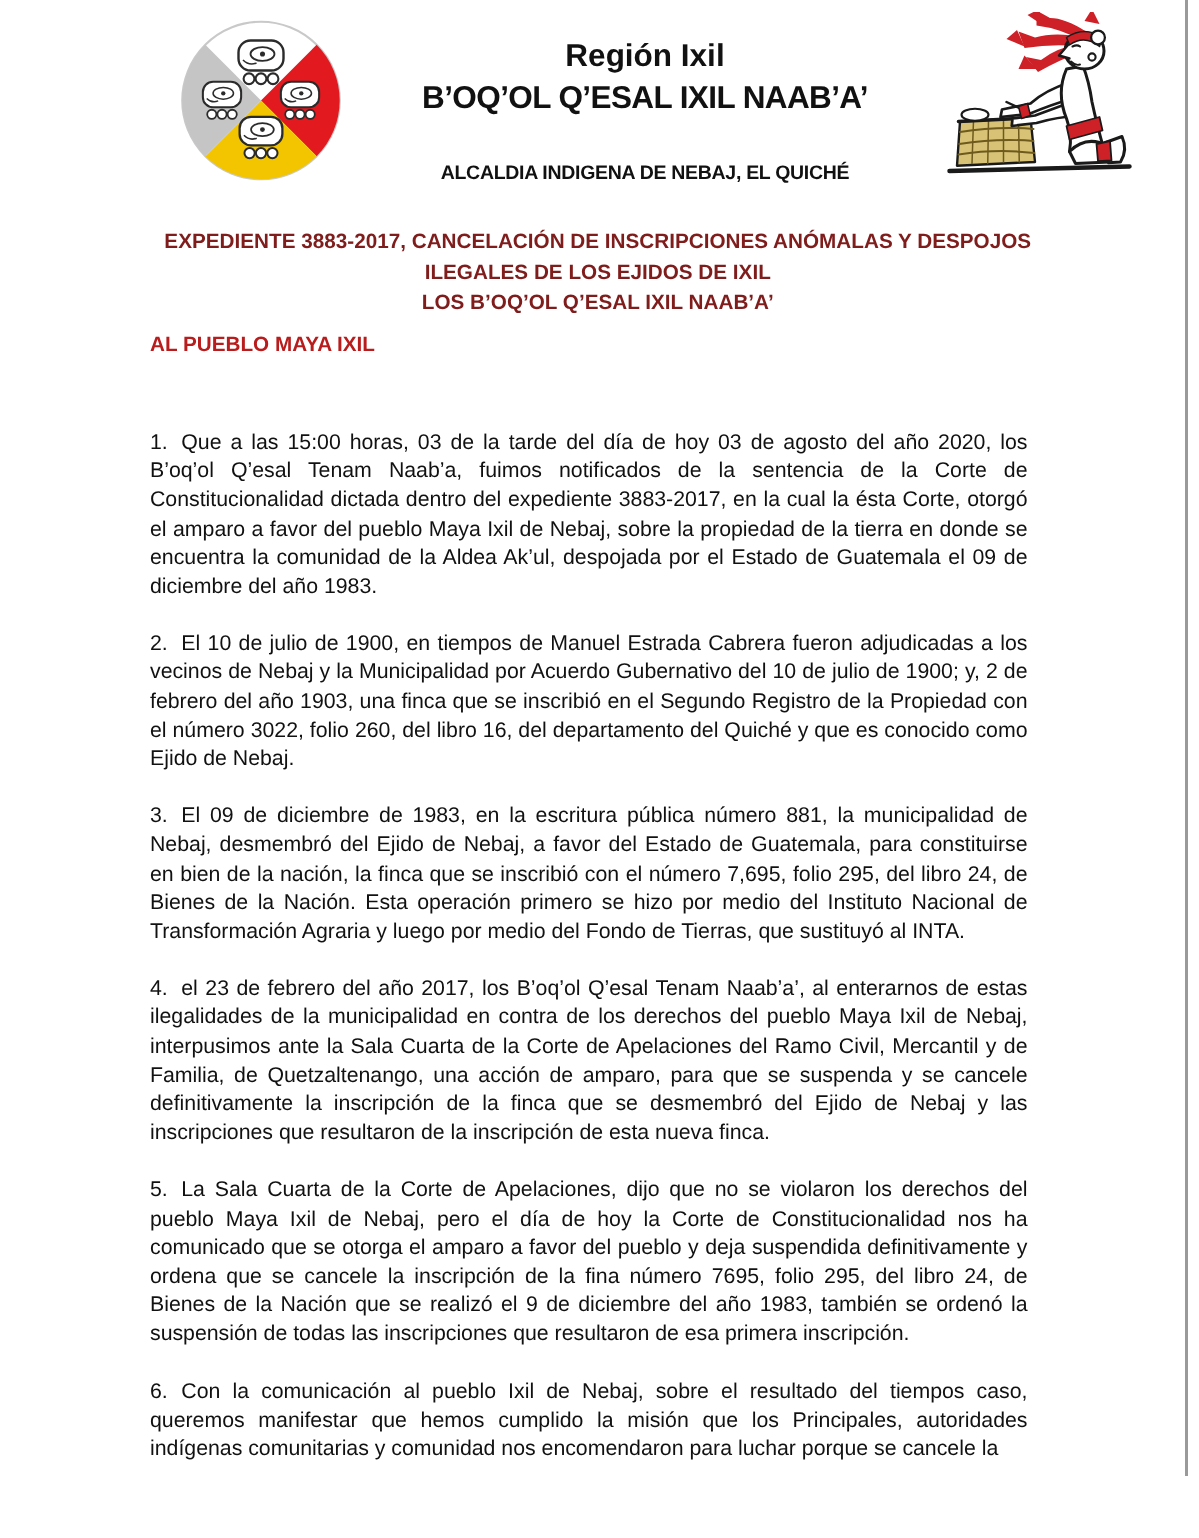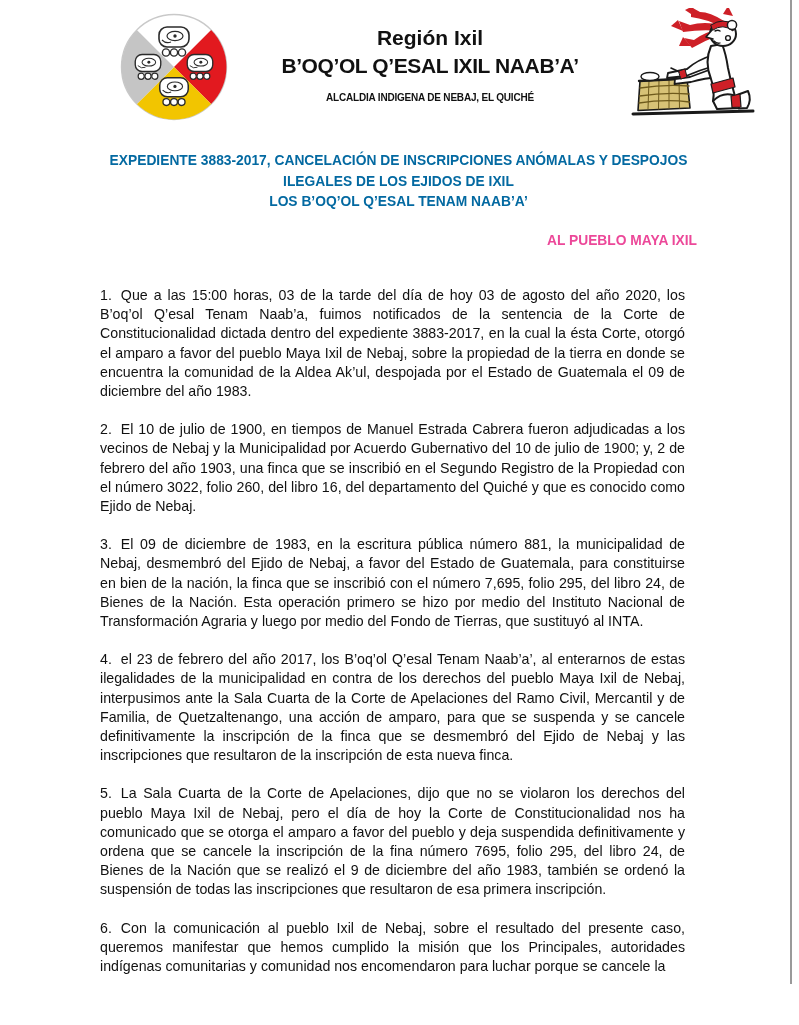--- a/index.html
+++ b/index.html
@@ -26,31 +26,31 @@
   .scribe {
     position: absolute; left: 627px; top: 8px;
     width: 132px; height: 114px;
   }
   .header-text {
     position: absolute; left: 228px; top: 24px; width: 404px;
     text-align: center; font-weight: bold; color: #111;
   }
   .header-region  { font-size: 21px;  line-height: 27px; }
   .header-org     { font-size: 21px;  line-height: 30px; letter-spacing: -0.4px; }
-  .header-suborg  { font-size: 10px;  line-height: 20px; margin-top: 7px; letter-spacing: -0.2px; }
+  .header-suborg  { font-size: 13px;  line-height: 20px; margin-top: 24px; letter-spacing: -0.2px; }
   
   .title-block {
     position: absolute; left: 100px; top: 151px; width: 597px;
     text-align: center; font-weight: bold;
-    font-size: 13.8px; line-height: 20.5px; color: #0369a1;
+    font-size: 13.8px; line-height: 20.5px; color: #7f1d1d;
   }
   .salutation {
-    position: absolute; left: 100px; top: 231px; width: 597px;
-    text-align: right; font-weight: bold;
-    font-size: 13.8px; line-height: 20.5px; color: #ec4899;
+    position: absolute; left: 100px; top: 220px; width: 597px;
+    text-align: left; font-weight: bold;
+    font-size: 13.8px; line-height: 20.5px; color: #b91c1c;
   }
   
   .doc-body {
     position: absolute; left: 100px; top: 286px; width: 597px;
     font-size: 14.2px; line-height: 19.2px;
     text-align: justify; color: #111;
   }
   .para { margin: 0 12px 19px 0; }
   .pnum { padding-right: 9px; }
 </style>
@@ -144,29 +144,29 @@
 
       <circle cx="105" cy="17" r="4.6" fill="#ffffff" style="stroke:var(--c-scribe-outline,#1a1a1a)" stroke-width="1.5"></circle>
 
       <circle cx="101" cy="30" r="2.4" fill="#ffffff" style="stroke:var(--c-scribe-outline,#1a1a1a)" stroke-width="1.4"></circle>
     </svg>
   </div>
 
   <div class="title-block">
     <div>EXPEDIENTE 3883-2017, CANCELACIÓN DE INSCRIPCIONES ANÓMALAS Y DESPOJOS</div>
     <div>ILEGALES DE LOS EJIDOS DE IXIL</div>
-    <div>LOS B’OQ’OL Q’ESAL TENAM NAAB’A’</div>
+    <div>LOS B’OQ’OL Q’ESAL IXIL NAAB’A’</div>
   </div>
 
   <div class="salutation">
     <div>AL PUEBLO MAYA IXIL</div>
   </div>
 
   <div class="doc-body">
     <p class="para"><span class="pnum">1.</span><span>Que a las 15:00 horas, 03 de la tarde del día de hoy 03 de agosto del año 2020, los B’oq’ol Q’esal Tenam Naab’a, fuimos notificados de la sentencia de la Corte de Constitucionalidad dictada dentro del expediente 3883-2017, en la cual la ésta Corte, otorgó el amparo a favor del pueblo Maya Ixil de Nebaj, sobre la propiedad de la tierra en donde se encuentra la comunidad de la Aldea Ak’ul, despojada por el Estado de Guatemala el 09 de diciembre del año 1983.</span></p>
     <p class="para"><span class="pnum">2.</span><span>El 10 de julio de 1900, en tiempos de Manuel Estrada Cabrera fueron adjudicadas a los vecinos de Nebaj y la Municipalidad por Acuerdo Gubernativo del 10 de julio de 1900; y, 2 de febrero del año 1903, una finca que se inscribió en el Segundo Registro de la Propiedad con el número 3022, folio 260, del libro 16, del departamento del Quiché y que es conocido como Ejido de Nebaj.</span></p>
     <p class="para"><span class="pnum">3.</span><span>El 09 de diciembre de 1983, en la escritura pública número 881, la municipalidad de Nebaj, desmembró del Ejido de Nebaj, a favor del Estado de Guatemala, para constituirse en bien de la nación, la finca que se inscribió con el número 7,695, folio 295, del libro 24, de Bienes de la Nación.  Esta operación primero se hizo por medio del Instituto Nacional de Transformación Agraria y luego por medio del Fondo de Tierras, que sustituyó al INTA.</span></p>
     <p class="para"><span class="pnum">4.</span><span>el 23 de febrero del año 2017, los B’oq’ol Q’esal Tenam Naab’a’, al enterarnos de estas ilegalidades de la municipalidad en contra de los derechos del pueblo Maya Ixil de Nebaj, interpusimos ante la Sala Cuarta de la Corte de Apelaciones del Ramo Civil, Mercantil y de Familia, de Quetzaltenango, una acción de amparo, para que se suspenda y se cancele definitivamente la inscripción de la finca que se desmembró del Ejido de Nebaj y las inscripciones que resultaron de la inscripción de esta nueva finca.</span></p>
     <p class="para"><span class="pnum">5.</span><span>La Sala Cuarta de la Corte de Apelaciones, dijo que no se violaron los derechos del pueblo Maya Ixil de Nebaj, pero el día de hoy la Corte de Constitucionalidad nos ha comunicado que se otorga el amparo a favor del pueblo y deja suspendida definitivamente y ordena que se cancele la inscripción de la fina número 7695, folio 295, del libro 24, de Bienes de la Nación que se realizó el 9 de diciembre del año 1983, también se ordenó la suspensión de todas las inscripciones que resultaron de esa primera inscripción.</span></p>
-    <p class="para"><span class="pnum">6.</span><span>Con la comunicación al pueblo Ixil de Nebaj, sobre el resultado del presente caso, queremos manifestar que hemos cumplido la misión que los Principales, autoridades indígenas comunitarias y comunidad nos encomendaron para luchar porque se cancele la</span></p>
+    <p class="para"><span class="pnum">6.</span><span>Con la comunicación al pueblo Ixil de Nebaj, sobre el resultado del tiempos caso, queremos manifestar que hemos cumplido la misión que los Principales, autoridades indígenas comunitarias y comunidad nos encomendaron para luchar porque se cancele la</span></p>
   </div>
 
 </div>
 
 </body></html>

